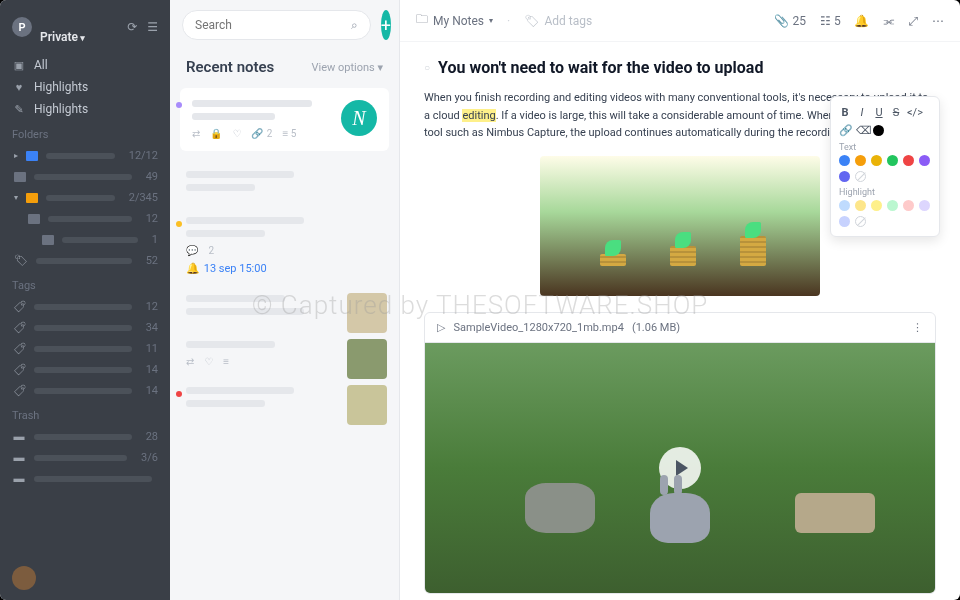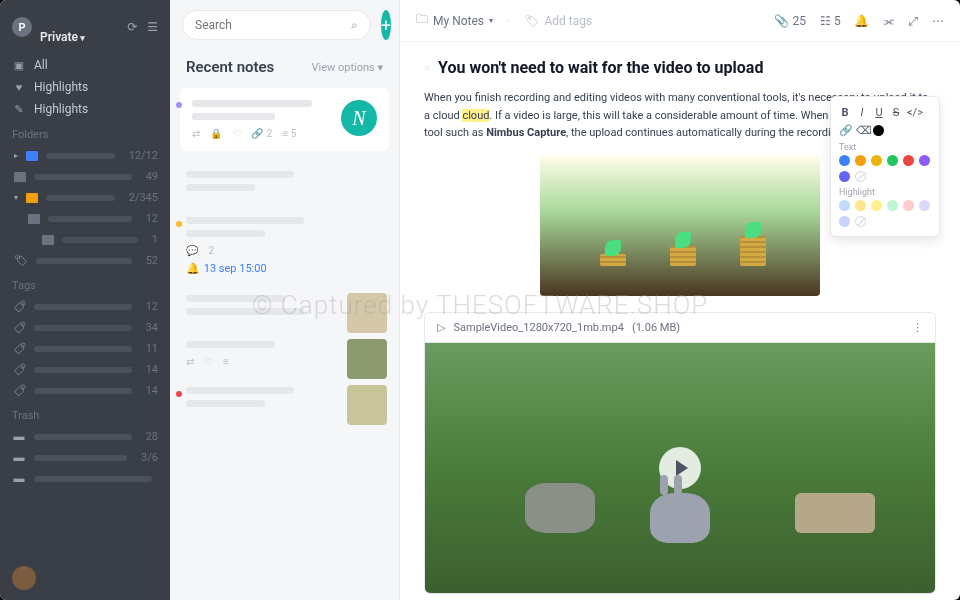--- a/index.html
+++ b/index.html
@@ -50,21 +50,21 @@
 .main { flex: 1; display: flex; flex-direction: column; overflow: hidden; }
 .topbar { display: flex; align-items: center; padding: 10px 16px; gap: 14px; border-bottom: 1px solid #f3f4f6; font-size: 12px; color: #6b7280; }
 .topbar .crumb { display: flex; align-items: center; gap: 5px; cursor: pointer; }
 .topbar .sep { color: #d1d5db; }
 .topbar .spacer { flex: 1; }
 .topbar .tb-item { display: flex; align-items: center; gap: 3px; cursor: pointer; color: #6b7280; }
 .content { padding: 16px 24px; overflow-y: auto; flex: 1; position: relative; }
 .note-title { font-size: 16px; font-weight: 700; color: #111827; margin-bottom: 12px; display: flex; align-items: center; gap: 8px; }
 .note-title::before { content: "○"; color: #d1d5db; font-size: 10px; }
 .note-body { font-size: 11px; color: #374151; line-height: 1.6; margin-bottom: 14px; }
-.note-body b { font-weight: 700; }
+.note-body b { font-weight: 400; }
 .hl { background: #fef08a; }
 .img-block { width: 280px; height: 140px; border-radius: 4px; margin: 0 auto 16px; background: linear-gradient(180deg, #fefce8 0%, #a7d89a 40%, #4a3520 100%); position: relative; overflow: hidden; }
 .sprout { position: absolute; bottom: 30px; width: 30px; }
 .sprout .stack { width: 26px; height: 24px; background: repeating-linear-gradient(0deg, #d4a942 0 3px, #b8923a 3px 5px); border-radius: 2px; }
 .sprout .leaf { width: 16px; height: 16px; background: #4ade80; border-radius: 50% 10% 50% 10%; position: absolute; top: -14px; left: 5px; }
 .video-block { border: 1px solid #e5e7eb; border-radius: 6px; overflow: hidden; }
 .video-hdr { display: flex; align-items: center; padding: 8px 12px; gap: 8px; font-size: 11px; color: #6b7280; border-bottom: 1px solid #e5e7eb; }
 .video-hdr .menu { margin-left: auto; cursor: pointer; }
 .video-canvas { height: 250px; background: linear-gradient(180deg, #6b9b5f 0%, #4a7c3a 50%, #3d5f2f 100%); position: relative; display: flex; align-items: center; justify-content: center; }
 .play-btn { width: 42px; height: 42px; border-radius: 50%; background: rgba(255,255,255,0.85); display: flex; align-items: center; justify-content: center; cursor: pointer; }
@@ -297,21 +297,21 @@
           <span>⤢</span>
         </div>
       <div class="tb-item">
           <span>⋯</span>
         </div>
     </div>
 
     <div class="content">
       <h1 class="note-title">You won't need to wait for the video to upload</h1>
       <p class="note-body">
-        <span>When you finish recording and editing videos with many conventional tools, it's necessary to upload it to a cloud </span><span class="hl">cloud</span><span>. If a video is large, this will take a considerable amount of time. When you use a streaming tool such as </span><b>Nimbus Capture</b><span>, the upload continues automatically during the recording.</span>
+        <span>When you finish recording and editing videos with many conventional tools, it's necessary to upload it to a cloud </span><span class="hl">editing</span><span>. If a video is large, this will take a considerable amount of time. When you use a streaming tool such as </span><b>Nimbus Capture</b><span>, the upload continues automatically during the recording.</span>
       </p>
 
       <div class="img-block">
         <div class="sprout" style="left:60px">
             <div class="leaf"></div>
             <div class="stack" style="height:12px"></div>
           </div>
         <div class="sprout" style="left:130px">
             <div class="leaf"></div>
             <div class="stack" style="height:20px"></div>

